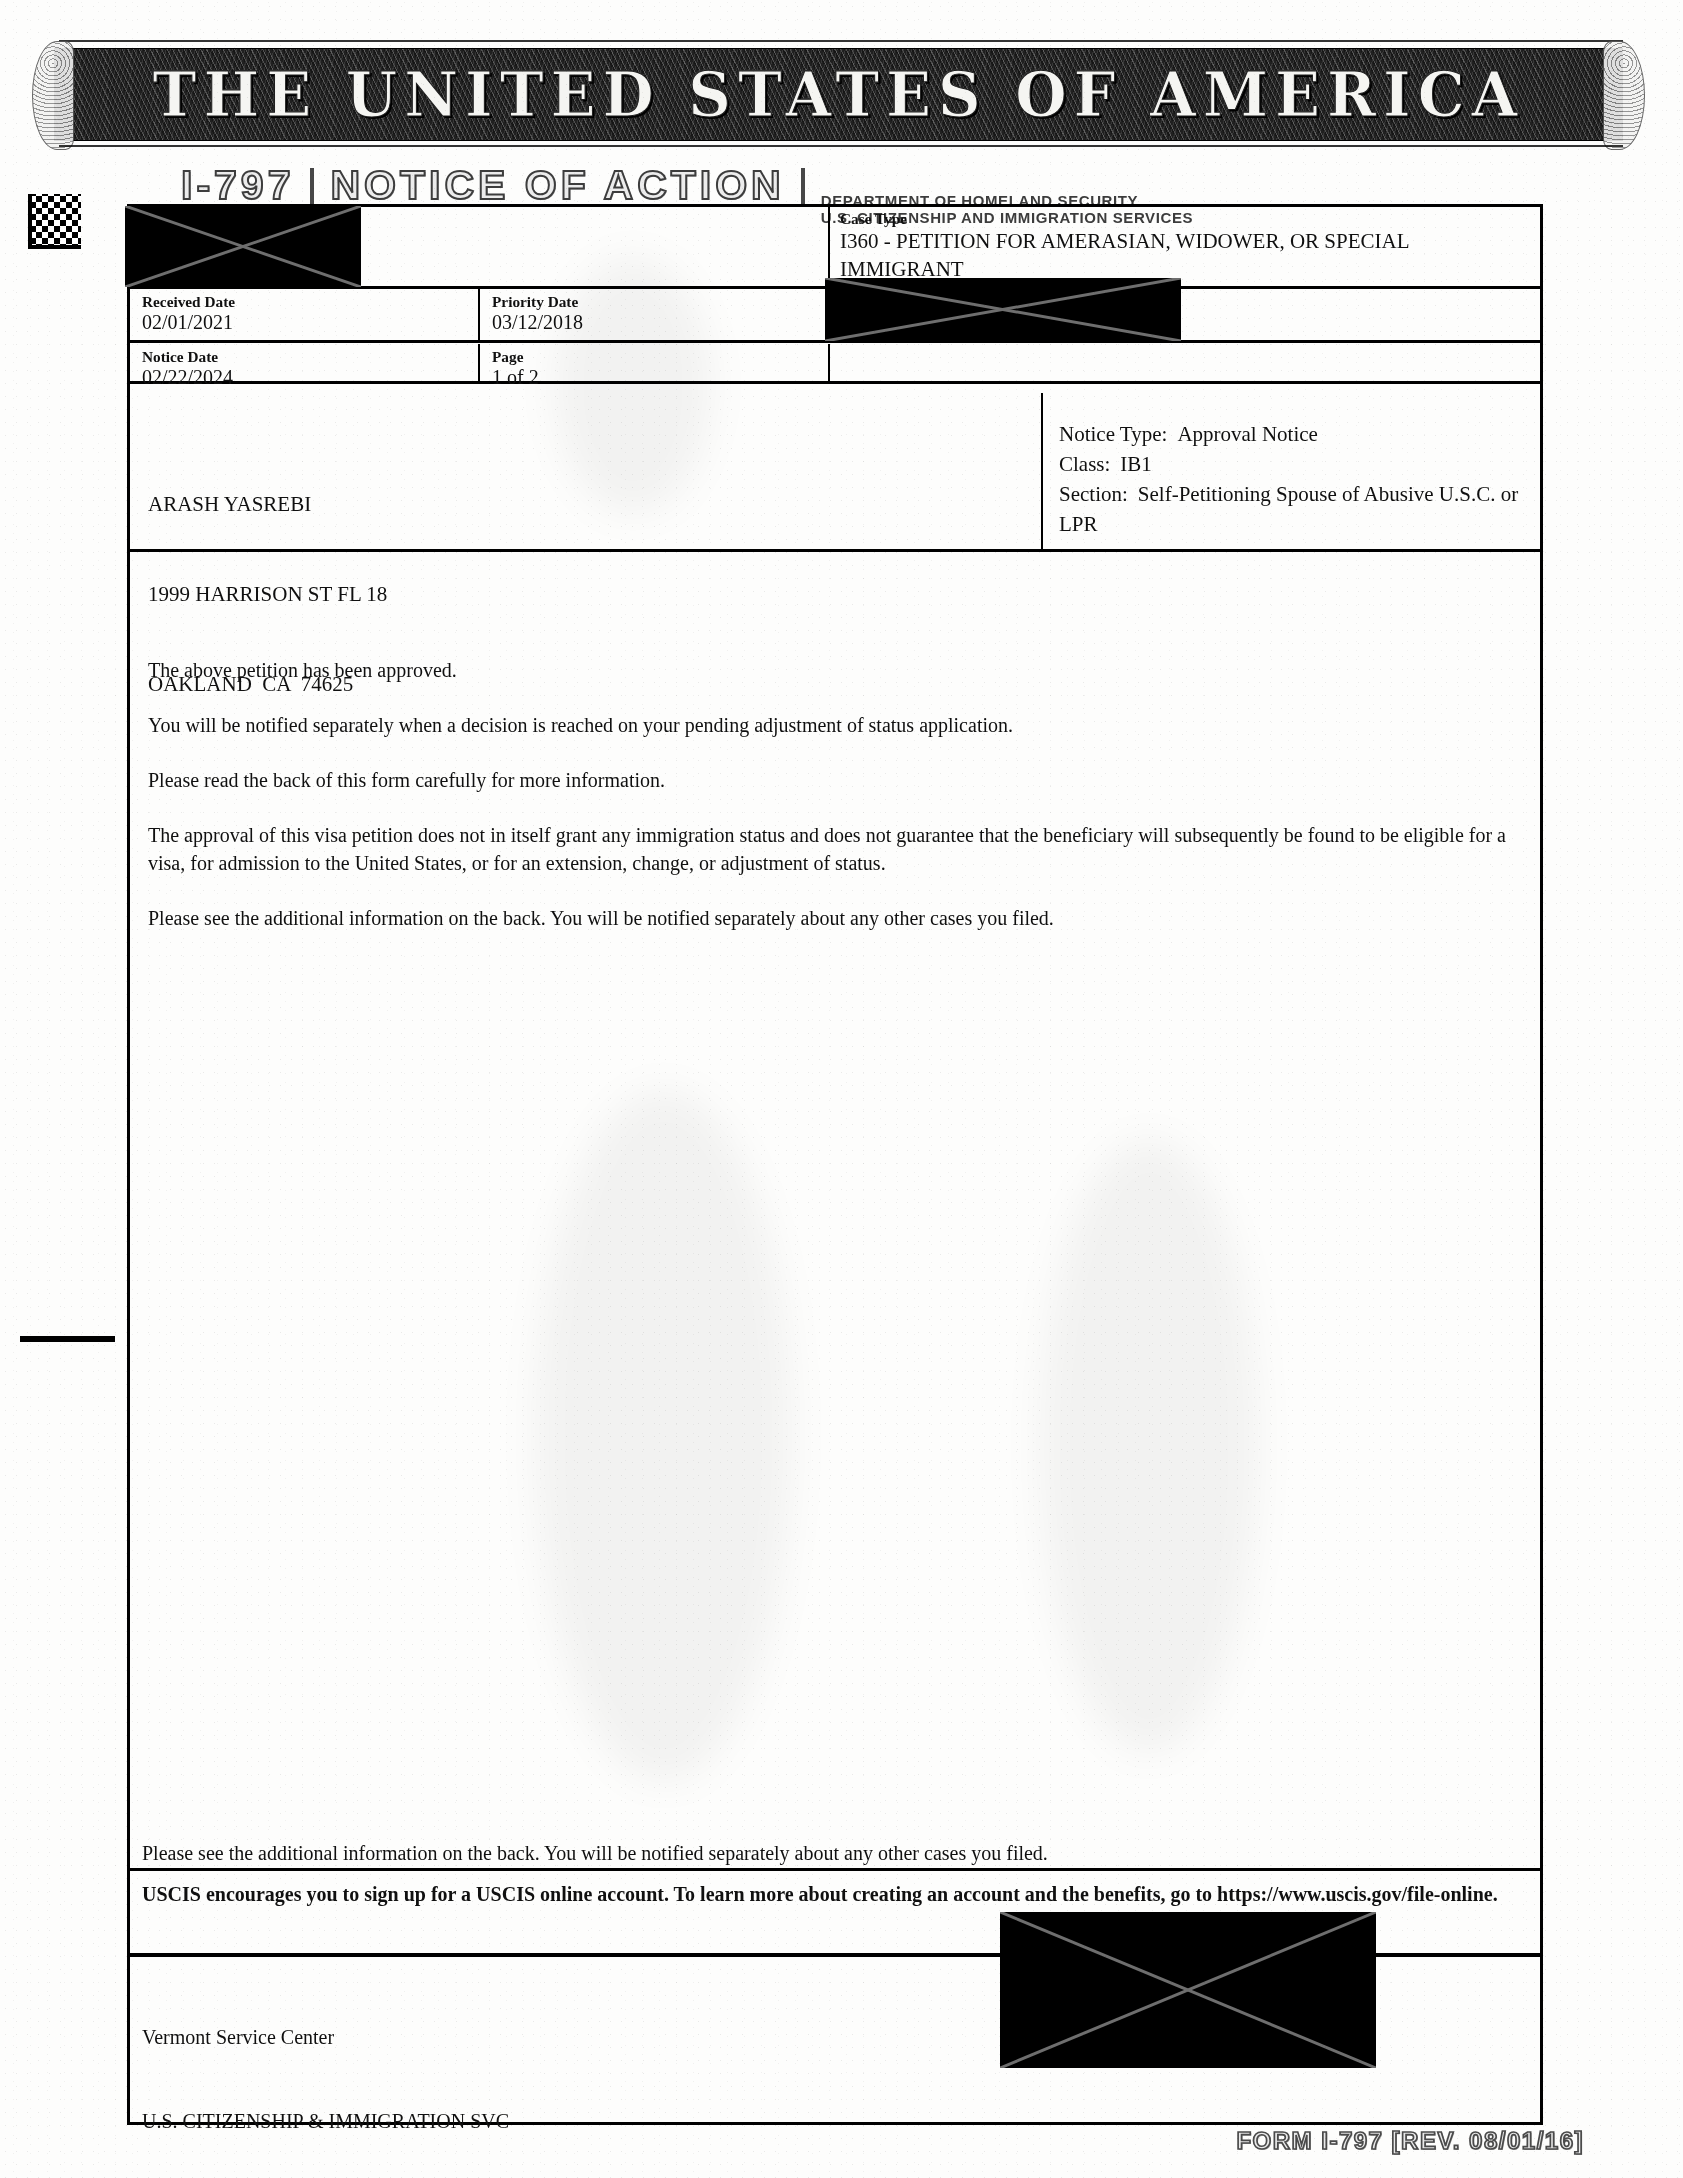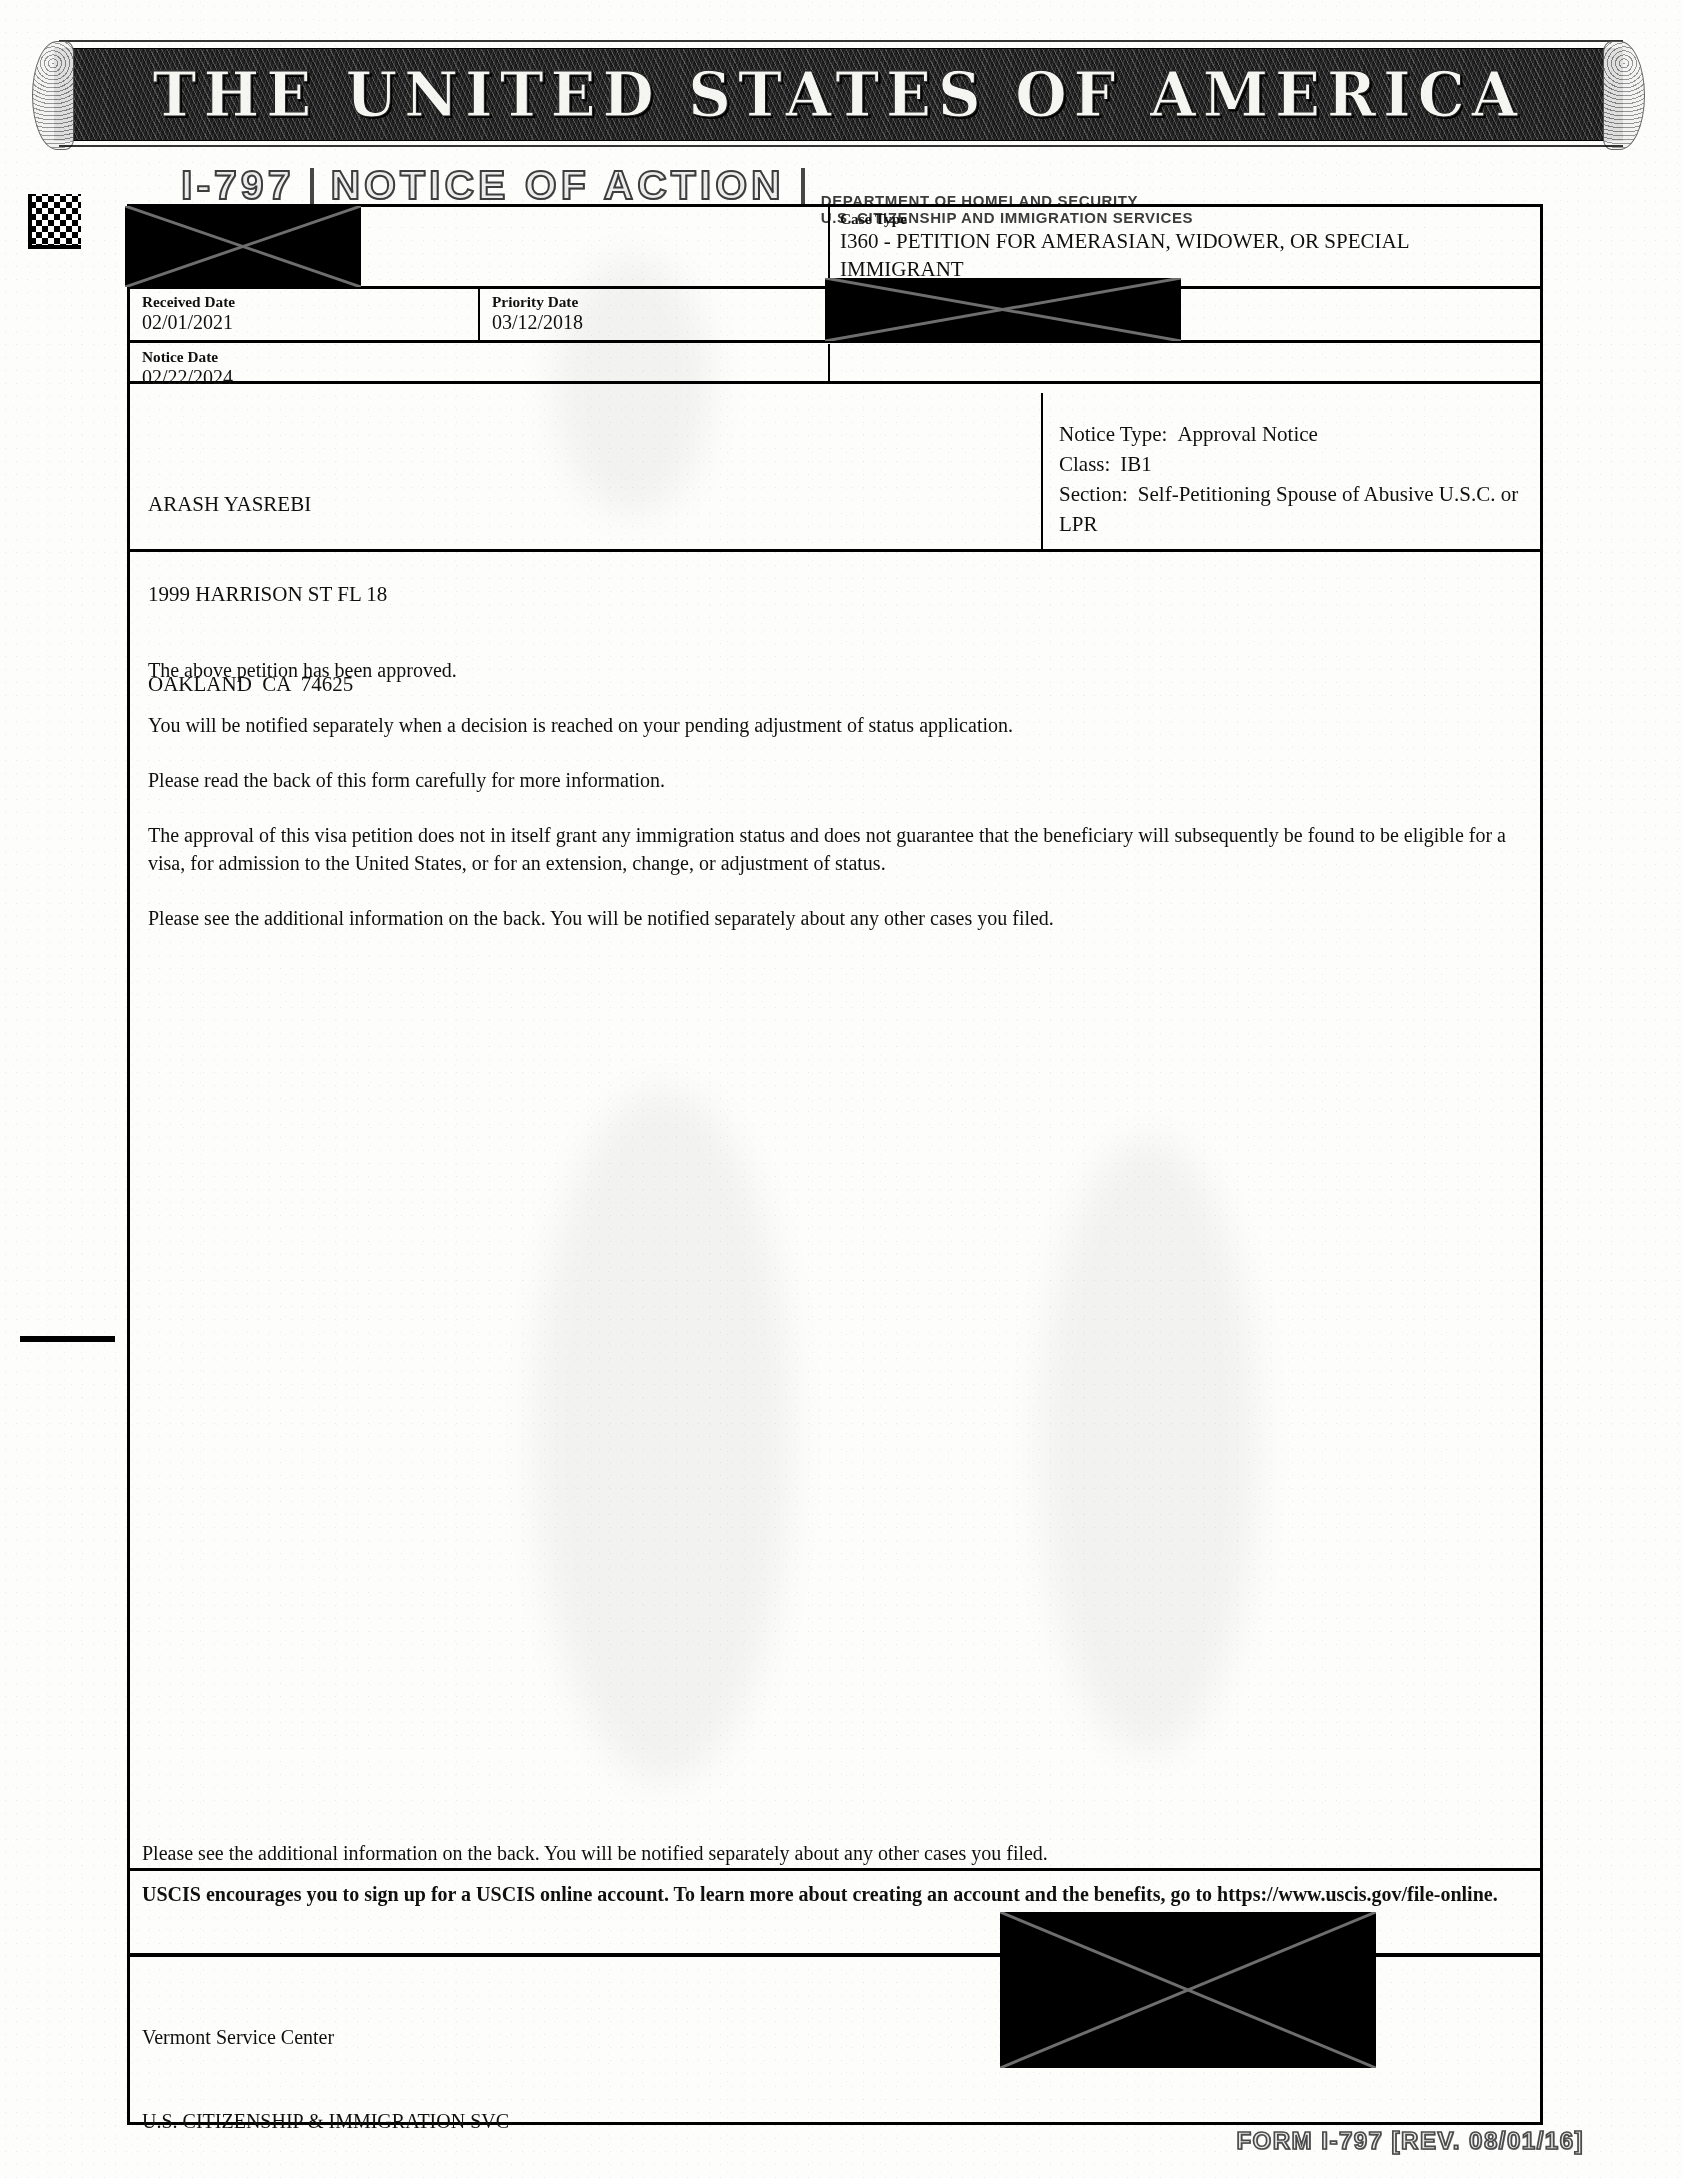--- a/index.html
+++ b/index.html
@@ -164,20 +164,24 @@
         <div class="cell-value">03/12/2018</div>
       </div>
       <div class="abs dcell c3"></div>
     </div>
 
     <div class="abs row-notice">
       <div class="abs dcell c1">
         <div class="cell-label">Notice Date</div>
         <div class="cell-value">02/22/2024</div>
       </div>
+      <div class="abs dcell c2">
+        <div class="cell-label">Page</div>
+        <div class="cell-value">1 of 2</div>
+      </div>
       <div class="abs dcell c3"></div>
     </div>
 
     <div class="abs address-row">
       <div class="abs addressee">
         <div>ARASH YASREBI</div>
         <div>1999 HARRISON ST FL 18</div>
         <div>OAKLAND  CA  74625</div>
       </div>
       <div class="abs notice-info">

